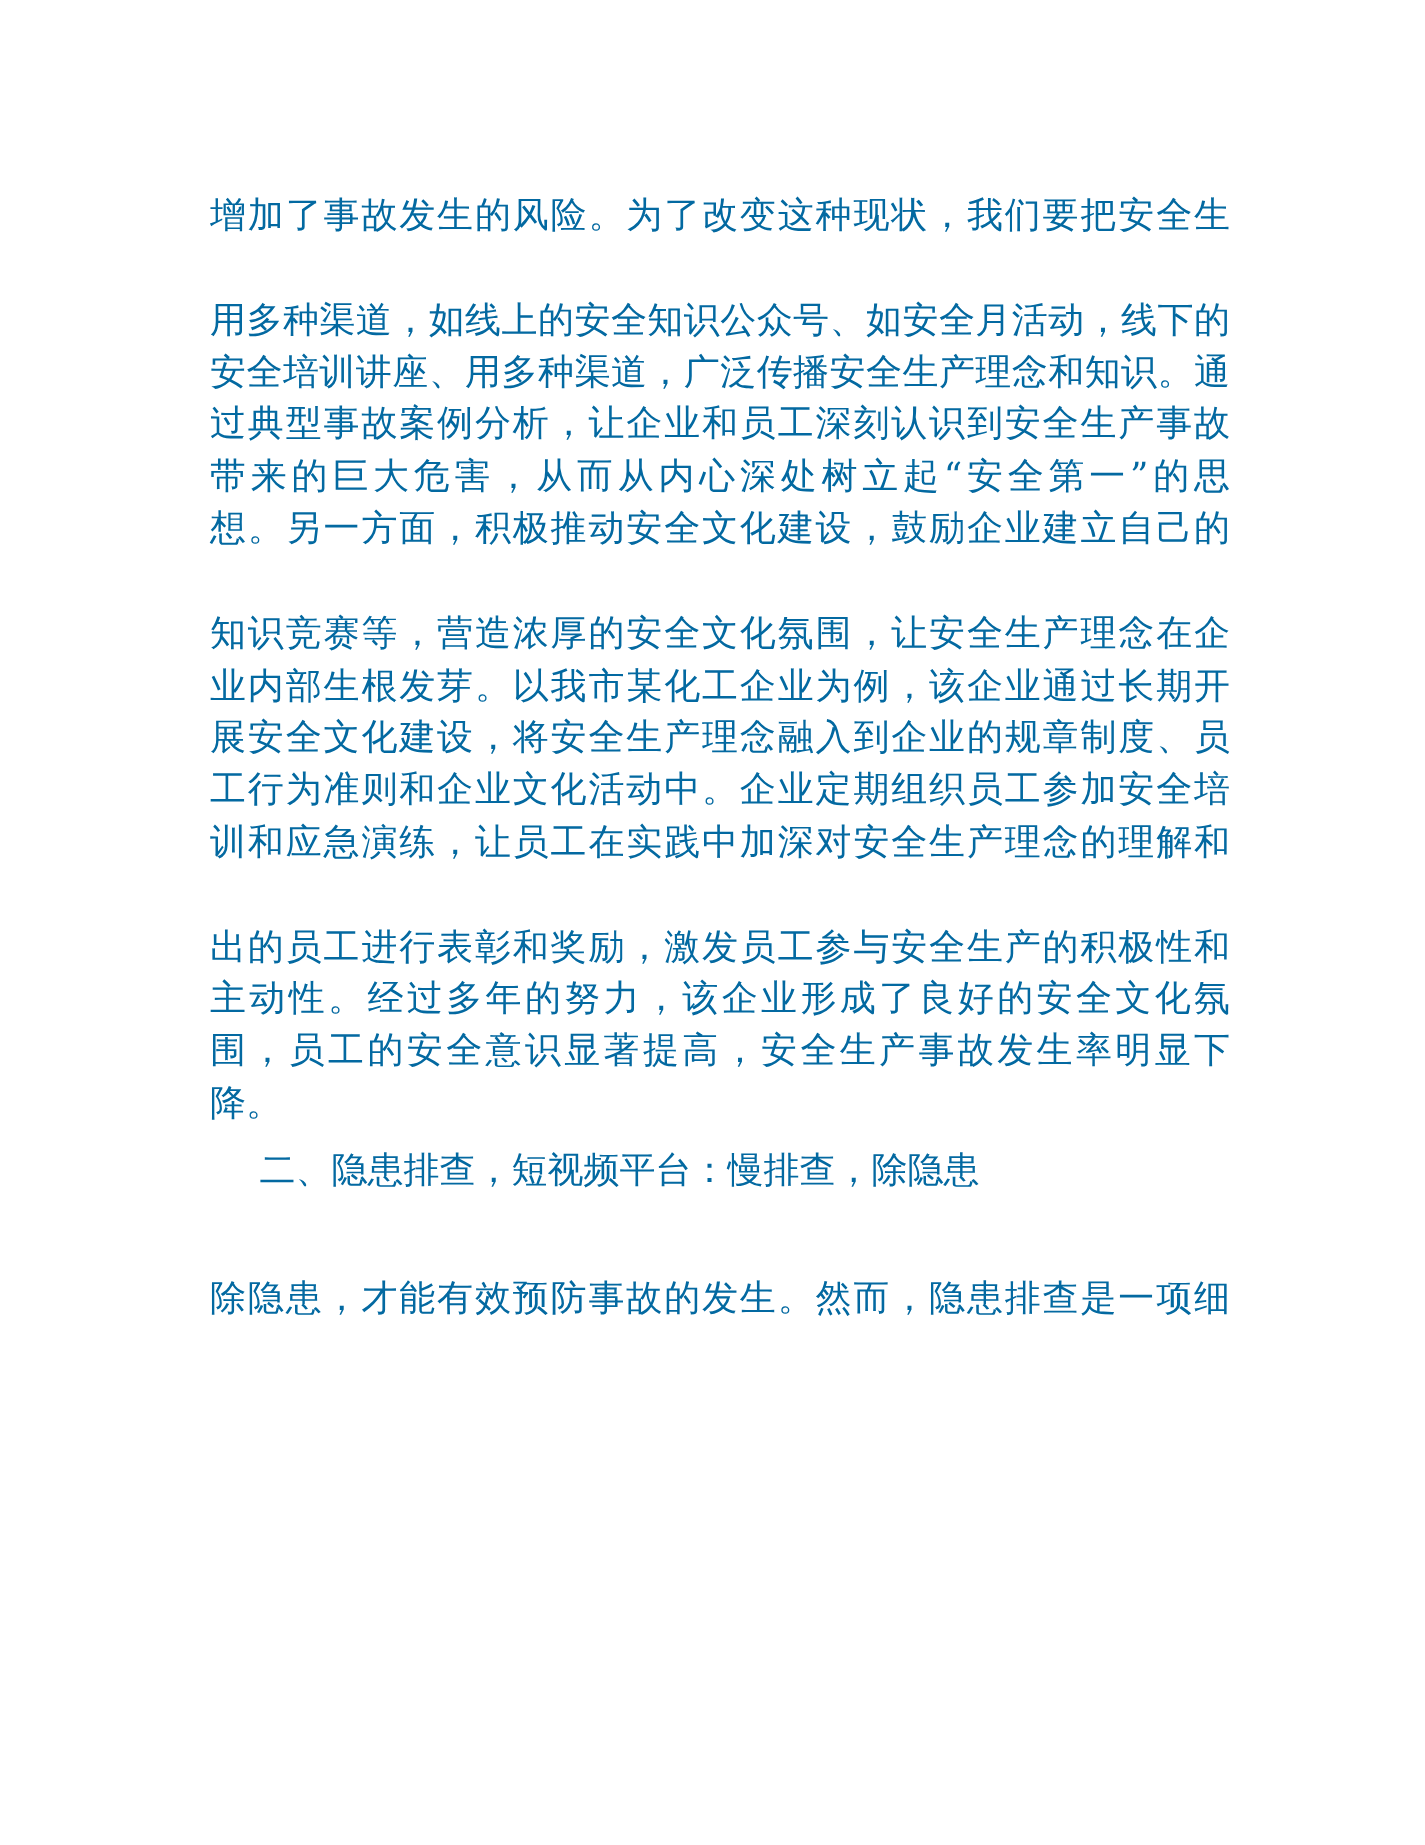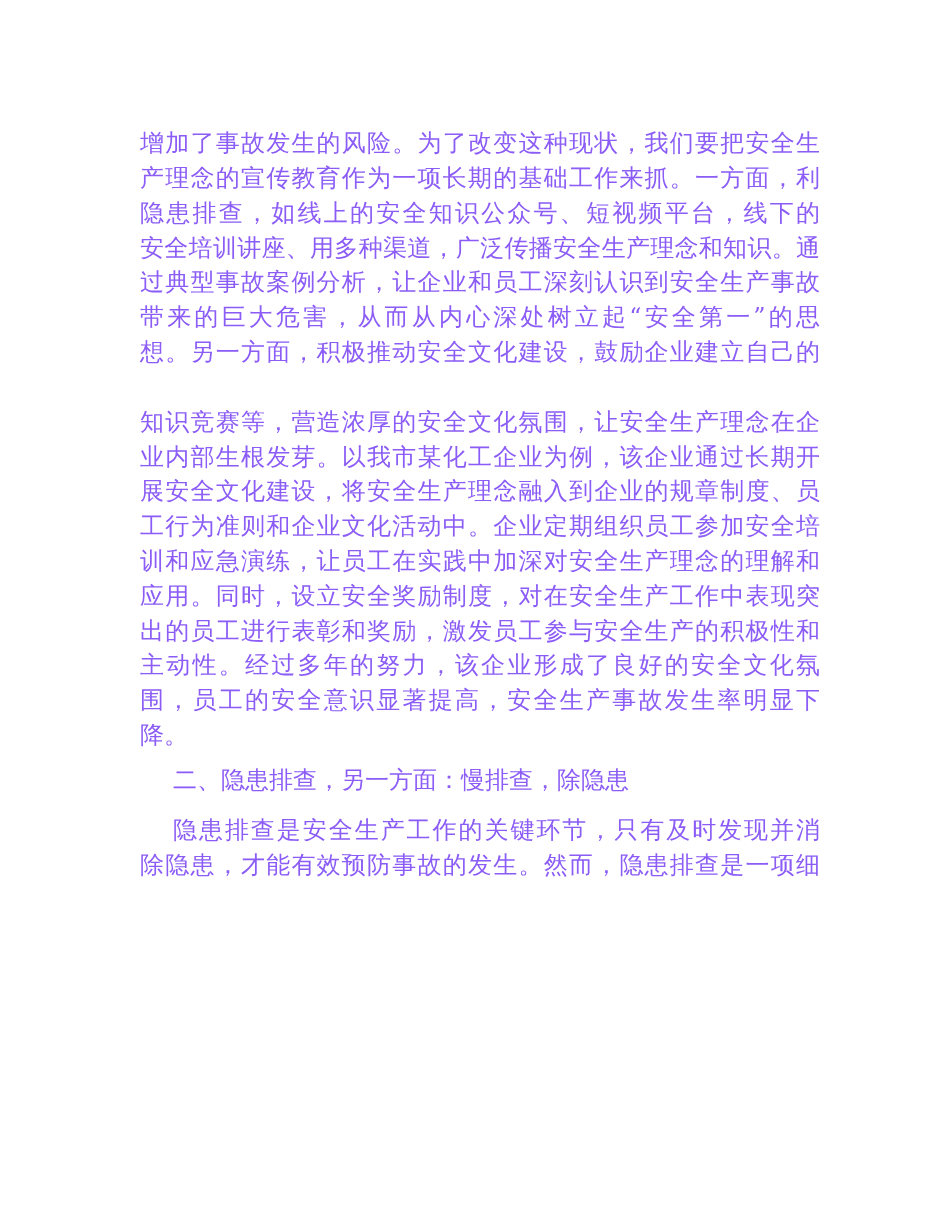--- a/index.html
+++ b/index.html
@@ -6,48 +6,45 @@
   body { width: 950px; height: 1230px; position: relative; overflow: hidden; }
   .page { position: absolute; left: 0; top: 0; width: 950px; height: 1230px; background: #fff; }
   .line {
     position: absolute;
     left: 140px;
     width: 680px;
     height: 34px;
     font-family: "DejaVu Serif", "Liberation Serif", serif;
     font-size: 24px;
     line-height: 34px;
-    color: #8b5cf6;
+    color: #0369a1;
     white-space: nowrap;
     text-align: justify;
     text-align-last: justify;
   }
   .line.last { text-align-last: left; }
   .line.indent { left: 173px; width: 647px; }
   .heading { left: 173px; width: 600px; text-align-last: left; }
 </style>
 </head>
 <body>
 
 <div class="page">
   <div class="line" style="top:126px">增加了事故发生的风险。为了改变这种现状，我们要把安全生</div>
-  <div class="line" style="top:161px">产理念的宣传教育作为一项长期的基础工作来抓。一方面，利</div>
-  <div class="line" style="top:196px">隐患排查，如线上的安全知识公众号、短视频平台，线下的</div>
+  <div class="line" style="top:196px">用多种渠道，如线上的安全知识公众号、如安全月活动，线下的</div>
   <div class="line" style="top:231px">安全培训讲座、用多种渠道，广泛传播安全生产理念和知识。通</div>
   <div class="line" style="top:265px">过典型事故案例分析，让企业和员工深刻认识到安全生产事故</div>
   <div class="line" style="top:300px">带来的巨大危害，从而从内心深处树立起“安全第一”的思</div>
   <div class="line" style="top:335px">想。另一方面，积极推动安全文化建设，鼓励企业建立自己的</div>
   <div class="line" style="top:405px">知识竞赛等，营造浓厚的安全文化氛围，让安全生产理念在企</div>
   <div class="line" style="top:474px">展安全文化建设，将安全生产理念融入到企业的规章制度、员</div>
   <div class="line" style="top:440px">业内部生根发芽。以我市某化工企业为例，该企业通过长期开</div>
   <div class="line" style="top:509px">工行为准则和企业文化活动中。企业定期组织员工参加安全培</div>
   <div class="line" style="top:544px">训和应急演练，让员工在实践中加深对安全生产理念的理解和</div>
-  <div class="line" style="top:579px">应用。同时，设立安全奖励制度，对在安全生产工作中表现突</div>
   <div class="line" style="top:648px">主动性。经过多年的努力，该企业形成了良好的安全文化氛</div>
   <div class="line" style="top:614px">出的员工进行表彰和奖励，激发员工参与安全生产的积极性和</div>
   <div class="line" style="top:683px">围，员工的安全意识显著提高，安全生产事故发生率明显下</div>
   <div class="line last" style="top:718px">降。</div>
 
-  <div class="line heading" style="top:763px">二、隐患排查，另一方面：慢排查，除隐患</div>
+  <div class="line heading" style="top:763px">二、隐患排查，短视频平台：慢排查，除隐患</div>
 
-  <div class="line indent" style="top:813px">隐患排查是安全生产工作的关键环节，只有及时发现并消</div>
   <div class="line" style="top:848px">除隐患，才能有效预防事故的发生。然而，隐患排查是一项细</div>
 </div>
 
 </body></html>

